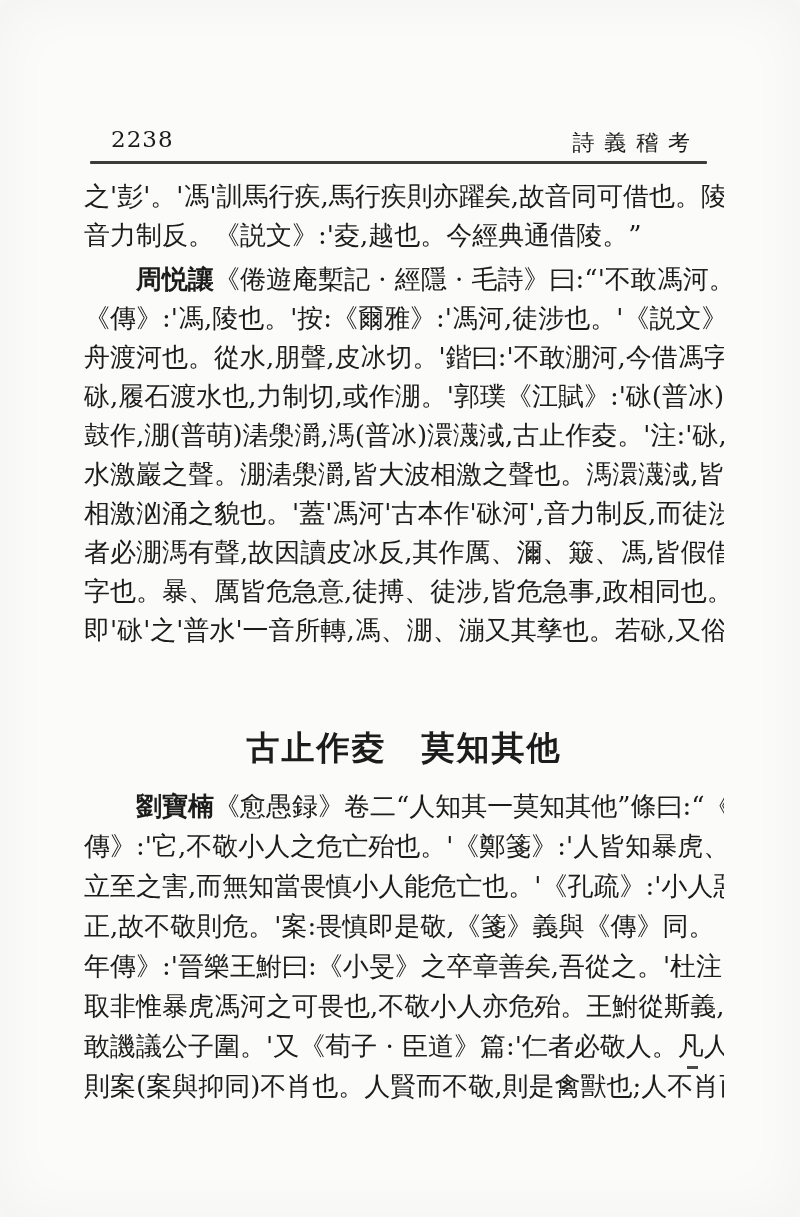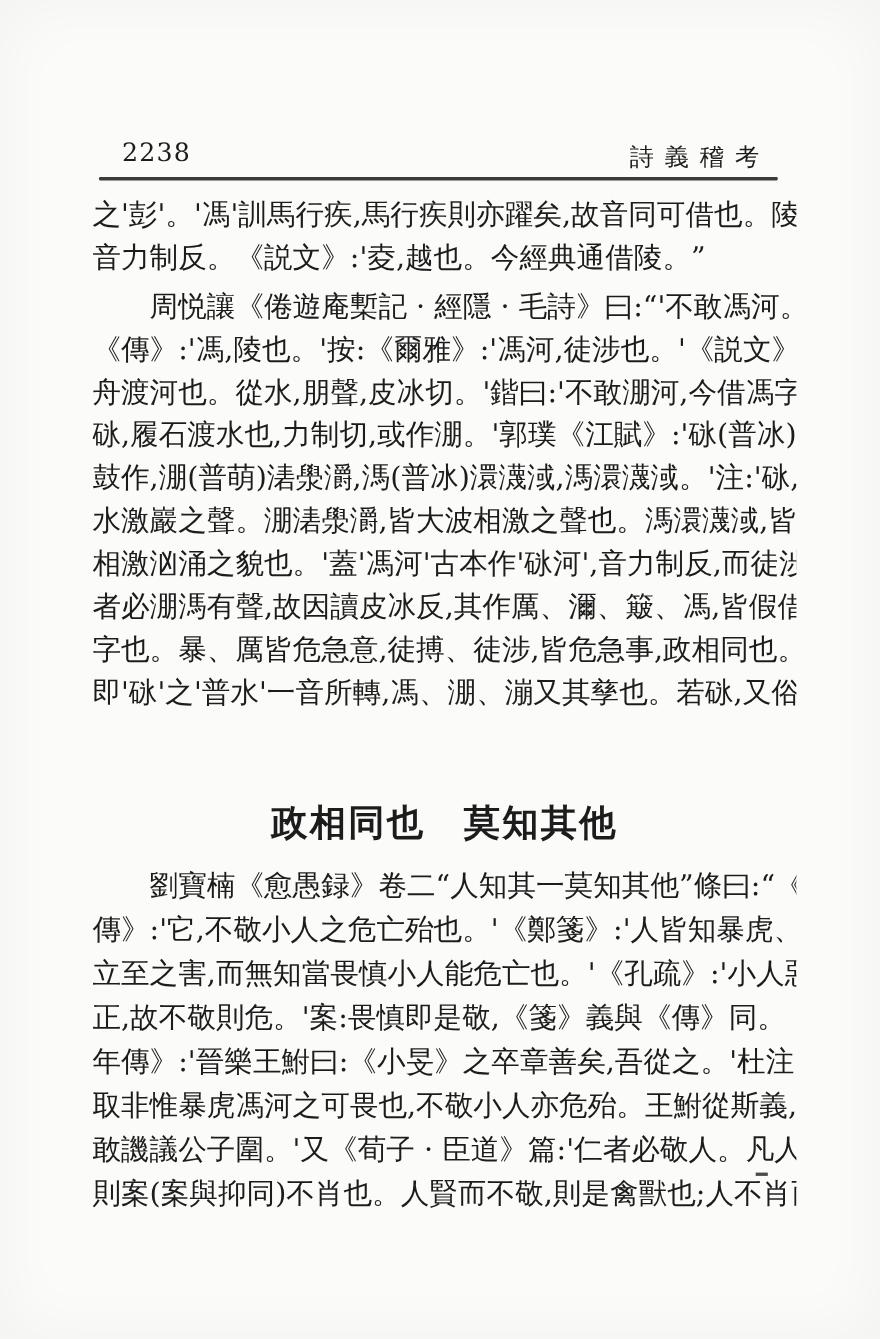--- a/index.html
+++ b/index.html
@@ -37,21 +37,21 @@
   }
   .line{
     height:39px;line-height:39px;
     font-size:26px;
     white-space:nowrap;
     letter-spacing:0px;
   }
   .p3 .line{height:40px;line-height:40px;}
   .first-line{text-indent:0;}
   .indent{padding-left:52px;}
-  .author{font-weight:normal;}
+  .author{font-weight:bold;}
   #para1{top:177px;}
   #para2{top:260px;}
   #para3{top:786px;}
   
   .section-heading{
     position:absolute;left:84px;top:726px;width:640px;
     text-align:center;
     font-size:33px;font-weight:600;letter-spacing:2px;
     white-space:nowrap;
   }
@@ -82,30 +82,30 @@
 
   <div class="textcol" id="para2">
     <div class="line first-line indent">
       <span class="author">周悦讓</span><span>《倦遊庵槧記 · 經隱 · 毛詩》曰:“'不敢馮河。'</span>
     </div>
     <div>
 
     <div class="line">《傳》:'馮,陵也。'按:《爾雅》:'馮河,徒涉也。'《説文》:'淜,無</div>
         <div class="line">舟渡河也。從水,朋聲,皮冰切。'鍇曰:'不敢淜河,今借馮字。</div>
         <div class="line">砯,履石渡水也,力制切,或作淜。'郭璞《江賦》:'砯(普冰)巖</div>
-        <div class="line">鼓作,淜(普萌)湱澩灂,溤(普冰)澴瀎淢,溤澴瀎淢。'注:'砯,</div>
+        <div class="line">鼓作,淜(普萌)湱澩灂,溤(普冰)澴瀎淢,古止作夌。'注:'砯,</div>
         <div class="line">水激巖之聲。淜湱澩灂,皆大波相激之聲也。溤澴瀎淢,皆水勢</div>
         <div class="line">相激汹涌之貌也。'蓋'馮河'古本作'砯河',音力制反,而徒涉</div>
         <div class="line">者必淜溤有聲,故因讀皮冰反,其作厲、濔、簸、馮,皆假借及轉孳</div>
         <div class="line">字也。暴、厲皆危急意,徒搏、徒涉,皆危急事,政相同也。'馮'</div>
         <div class="line">即'砯'之'普水'一音所轉,馮、淜、漰又其孳也。若砯,又俗所</div>
       </div>
   </div>
 
-  <div class="section-heading">政相同也　莫知其他</div>
+  <div class="section-heading">古止作夌　莫知其他</div>
 
   <div class="textcol p3" id="para3">
     <div class="line first-line indent">
       <span class="author">劉寶楠</span><span>《愈愚録》卷二“人知其一莫知其他”條曰:“《毛</span>
     </div>
     <div>
 
     <div class="line">傳》:'它,不敬小人之危亡殆也。'《鄭箋》:'人皆知暴虎、馮河</div>
         <div class="line">立至之害,而無知當畏慎小人能危亡也。'《孔疏》:'小人惡直醜</div>
         <div class="line">正,故不敬則危。'案:畏慎即是敬,《箋》義與《傳》同。《左昭元</div>

